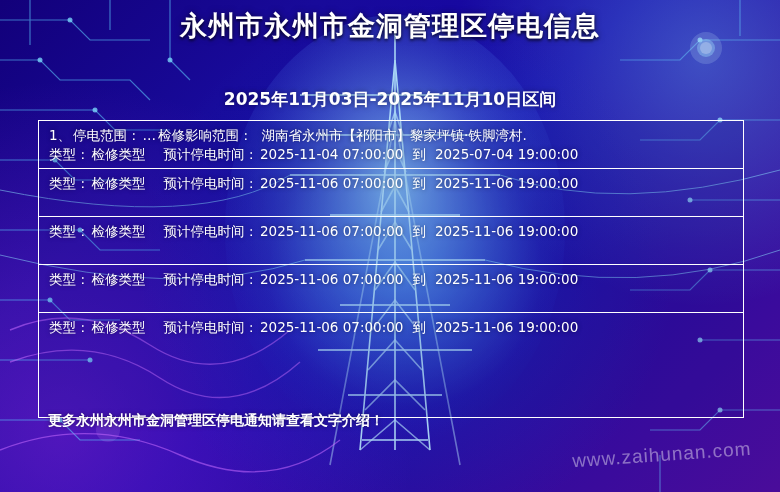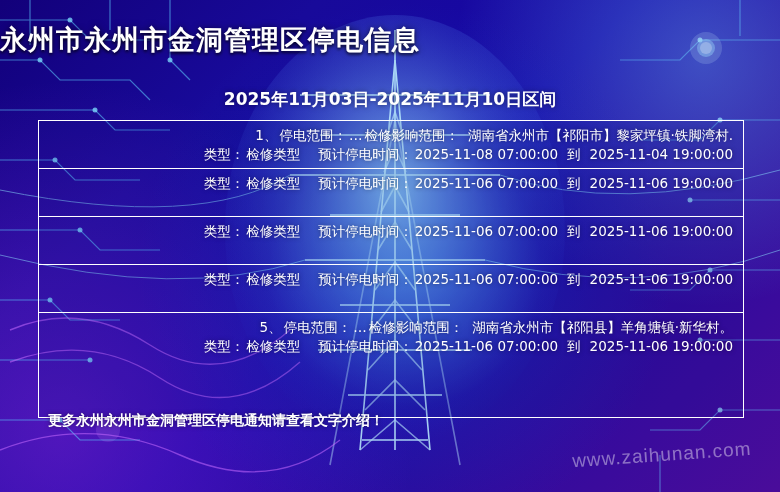--- a/index.html
+++ b/index.html
@@ -32,24 +32,24 @@
     pointer-events: none;
   }
   .content {
     position: relative;
     z-index: 5;
     width: 780px;
     height: 492px;
   }
   .title {
     position: absolute;
-    top: 22px;
+    top: 8px;
     left: 0;
     width: 780px;
-    text-align: left;
+    text-align: center;
     font-size: 27px;
     font-weight: bold;
     color: #ffffff;
     letter-spacing: 1px;
     text-shadow: 0 0 6px rgba(0,0,0,0.55), 0 2px 3px rgba(0,0,0,0.6);
     font-family: "DejaVu Sans", sans-serif;
   }
   .daterange {
     position: absolute;
     top: 88px;
@@ -64,21 +64,20 @@
   }
   .panel {
     position: absolute;
     left: 38px;
     top: 120px;
     width: 706px;
     height: 298px;
     border: 1px solid #ffffff;
     background: rgba(10, 20, 120, 0.12);
     box-sizing: border-box;
-    text-align: right;
   }
   .entry {
     position: relative;
     border-bottom: 1px solid #ffffff;
     padding: 5px 8px 5px 10px;
     box-sizing: border-box;
     height: 48px;
   }
   .entry:last-child {
     border-bottom: none;
@@ -231,46 +230,43 @@
 
     <div class="daterange">2025年11月03日-2025年11月10日区间</div>
 
     <div class="panel">
 
       <div class="entry">
         <div class="line">
           <span class="seg">1、</span><span class="seg">停电范围：</span><span class="seg">…</span><span class="seg">检修影响范围：</span><span class="gap-sm"></span><span class="seg">湖南省永州市【祁阳市】黎家坪镇·铁脚湾村.</span>
         </div>
         <div class="line">
-          <span class="seg">类型：</span><span class="seg">检修类型</span><span class="gap"></span><span class="seg">预计停电时间：</span><span class="seg">2025-11-08 07:00:00</span><span class="gap-sm"></span><span class="seg">到</span><span class="gap-sm"></span><span class="seg">2025-11-04 19:00:00</span>
-        </div>
-      </div>
-
-      <div class="entry">
-        <div class="line">
-          <span class="seg">类型：</span><span class="seg">检修类型</span><span class="gap"></span><span class="seg">预计停电时间：</span><span class="seg">2025-11-06 07:00:00</span><span class="gap-sm"></span><span class="seg">到</span><span class="gap-sm"></span><span class="seg">2025-11-06 19:00:00</span>
-        </div>
-      </div>
-
-      <div class="entry">
-        <div class="line">
-          <span class="seg">类型：</span><span class="seg">检修类型</span><span class="gap"></span><span class="seg">预计停电时间：</span><span class="seg">2025-11-06 07:00:00</span><span class="gap-sm"></span><span class="seg">到</span><span class="gap-sm"></span><span class="seg">2025-11-06 19:00:00</span>
-        </div>
-      </div>
-
-      <div class="entry">
-        <div class="line">
-          <span class="seg">类型：</span><span class="seg">检修类型</span><span class="gap"></span><span class="seg">预计停电时间：</span><span class="seg">2025-11-06 07:00:00</span><span class="gap-sm"></span><span class="seg">到</span><span class="gap-sm"></span><span class="seg">2025-11-06 19:00:00</span>
-        </div>
-      </div>
-
-      <div class="entry">
-        <div class="line">
-          <span class="seg">5、</span><span class="seg">停电范围：</span><span class="seg">…</span><span class="seg">检修影响范围：</span><span class="gap-sm"></span><span class="seg">湖南省永州市【祁阳县】羊角塘镇·新华村。</span>
-        </div>
+          <span class="seg">类型：</span><span class="seg">检修类型</span><span class="gap"></span><span class="seg">预计停电时间：</span><span class="seg">2025-11-04 07:00:00</span><span class="gap-sm"></span><span class="seg">到</span><span class="gap-sm"></span><span class="seg">2025-07-04 19:00:00</span>
+        </div>
+      </div>
+
+      <div class="entry">
+        <div class="line">
+          <span class="seg">类型：</span><span class="seg">检修类型</span><span class="gap"></span><span class="seg">预计停电时间：</span><span class="seg">2025-11-06 07:00:00</span><span class="gap-sm"></span><span class="seg">到</span><span class="gap-sm"></span><span class="seg">2025-11-06 19:00:00</span>
+        </div>
+      </div>
+
+      <div class="entry">
+        <div class="line">
+          <span class="seg">类型：</span><span class="seg">检修类型</span><span class="gap"></span><span class="seg">预计停电时间：</span><span class="seg">2025-11-06 07:00:00</span><span class="gap-sm"></span><span class="seg">到</span><span class="gap-sm"></span><span class="seg">2025-11-06 19:00:00</span>
+        </div>
+      </div>
+
+      <div class="entry">
+        <div class="line">
+          <span class="seg">类型：</span><span class="seg">检修类型</span><span class="gap"></span><span class="seg">预计停电时间：</span><span class="seg">2025-11-06 07:00:00</span><span class="gap-sm"></span><span class="seg">到</span><span class="gap-sm"></span><span class="seg">2025-11-06 19:00:00</span>
+        </div>
+      </div>
+
+      <div class="entry">
         <div class="line">
           <span class="seg">类型：</span><span class="seg">检修类型</span><span class="gap"></span><span class="seg">预计停电时间：</span><span class="seg">2025-11-06 07:00:00</span><span class="gap-sm"></span><span class="seg">到</span><span class="gap-sm"></span><span class="seg">2025-11-06 19:00:00</span>
         </div>
       </div>
 
     </div>
 
     <div class="footer-note">更多永州永州市金洞管理区停电通知请查看文字介绍！</div>
 
     <div class="watermark">www.zaihunan.com</div>

